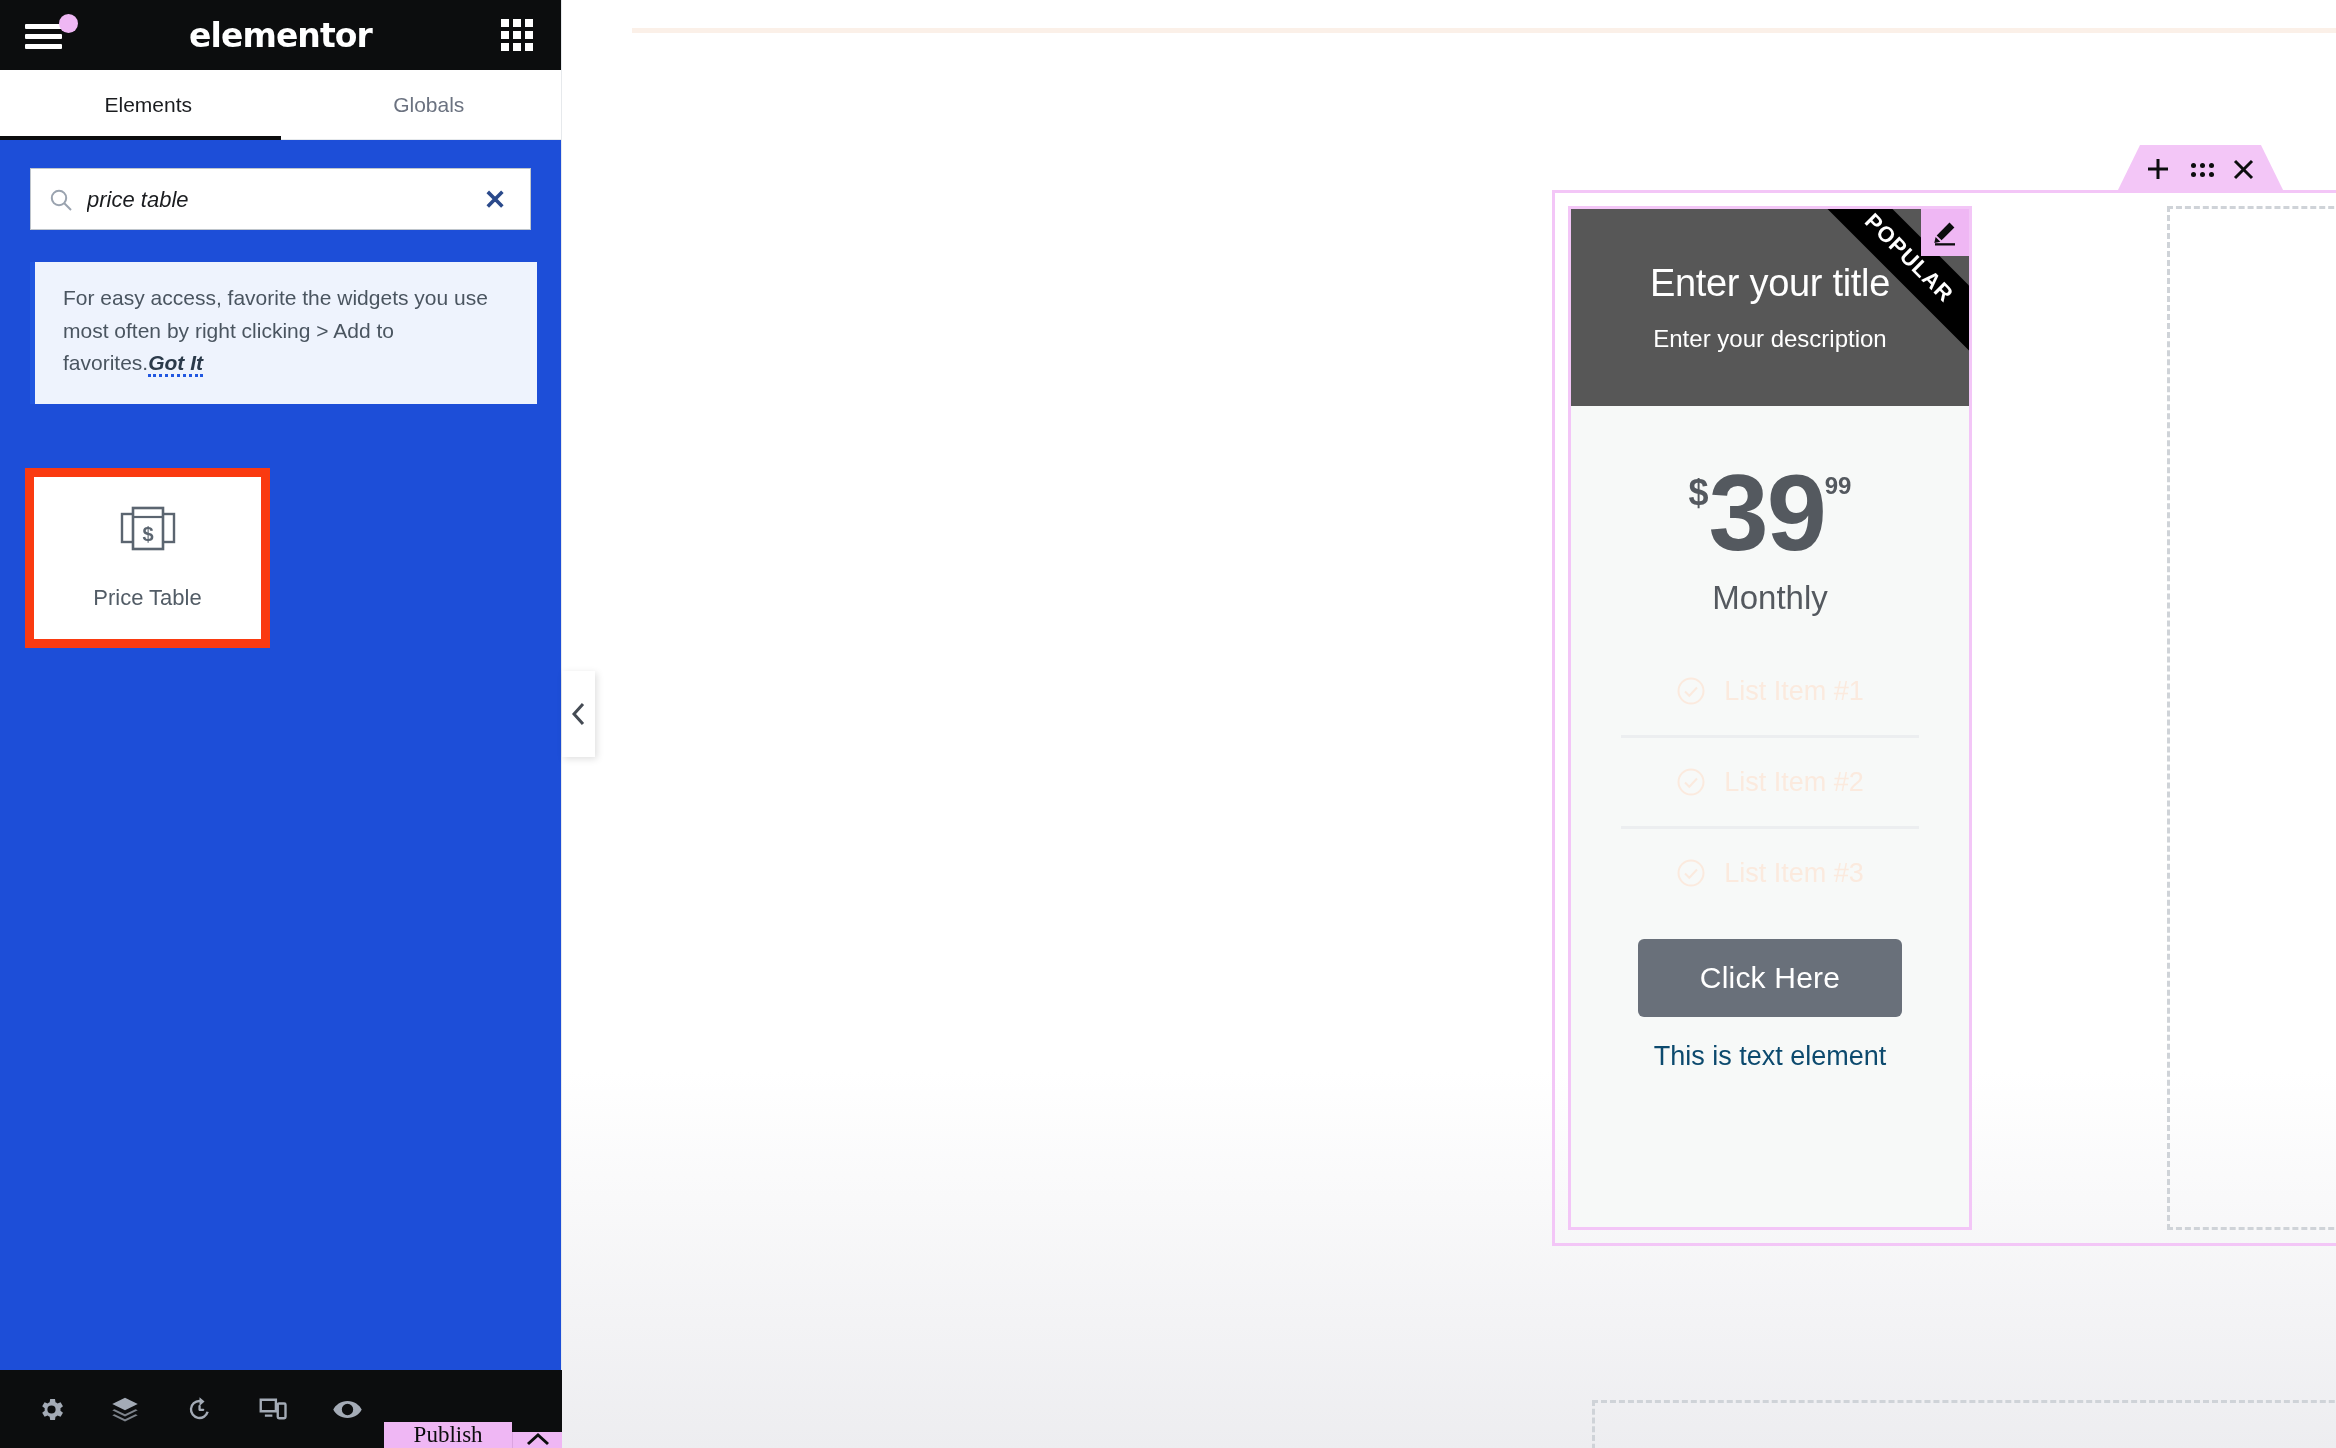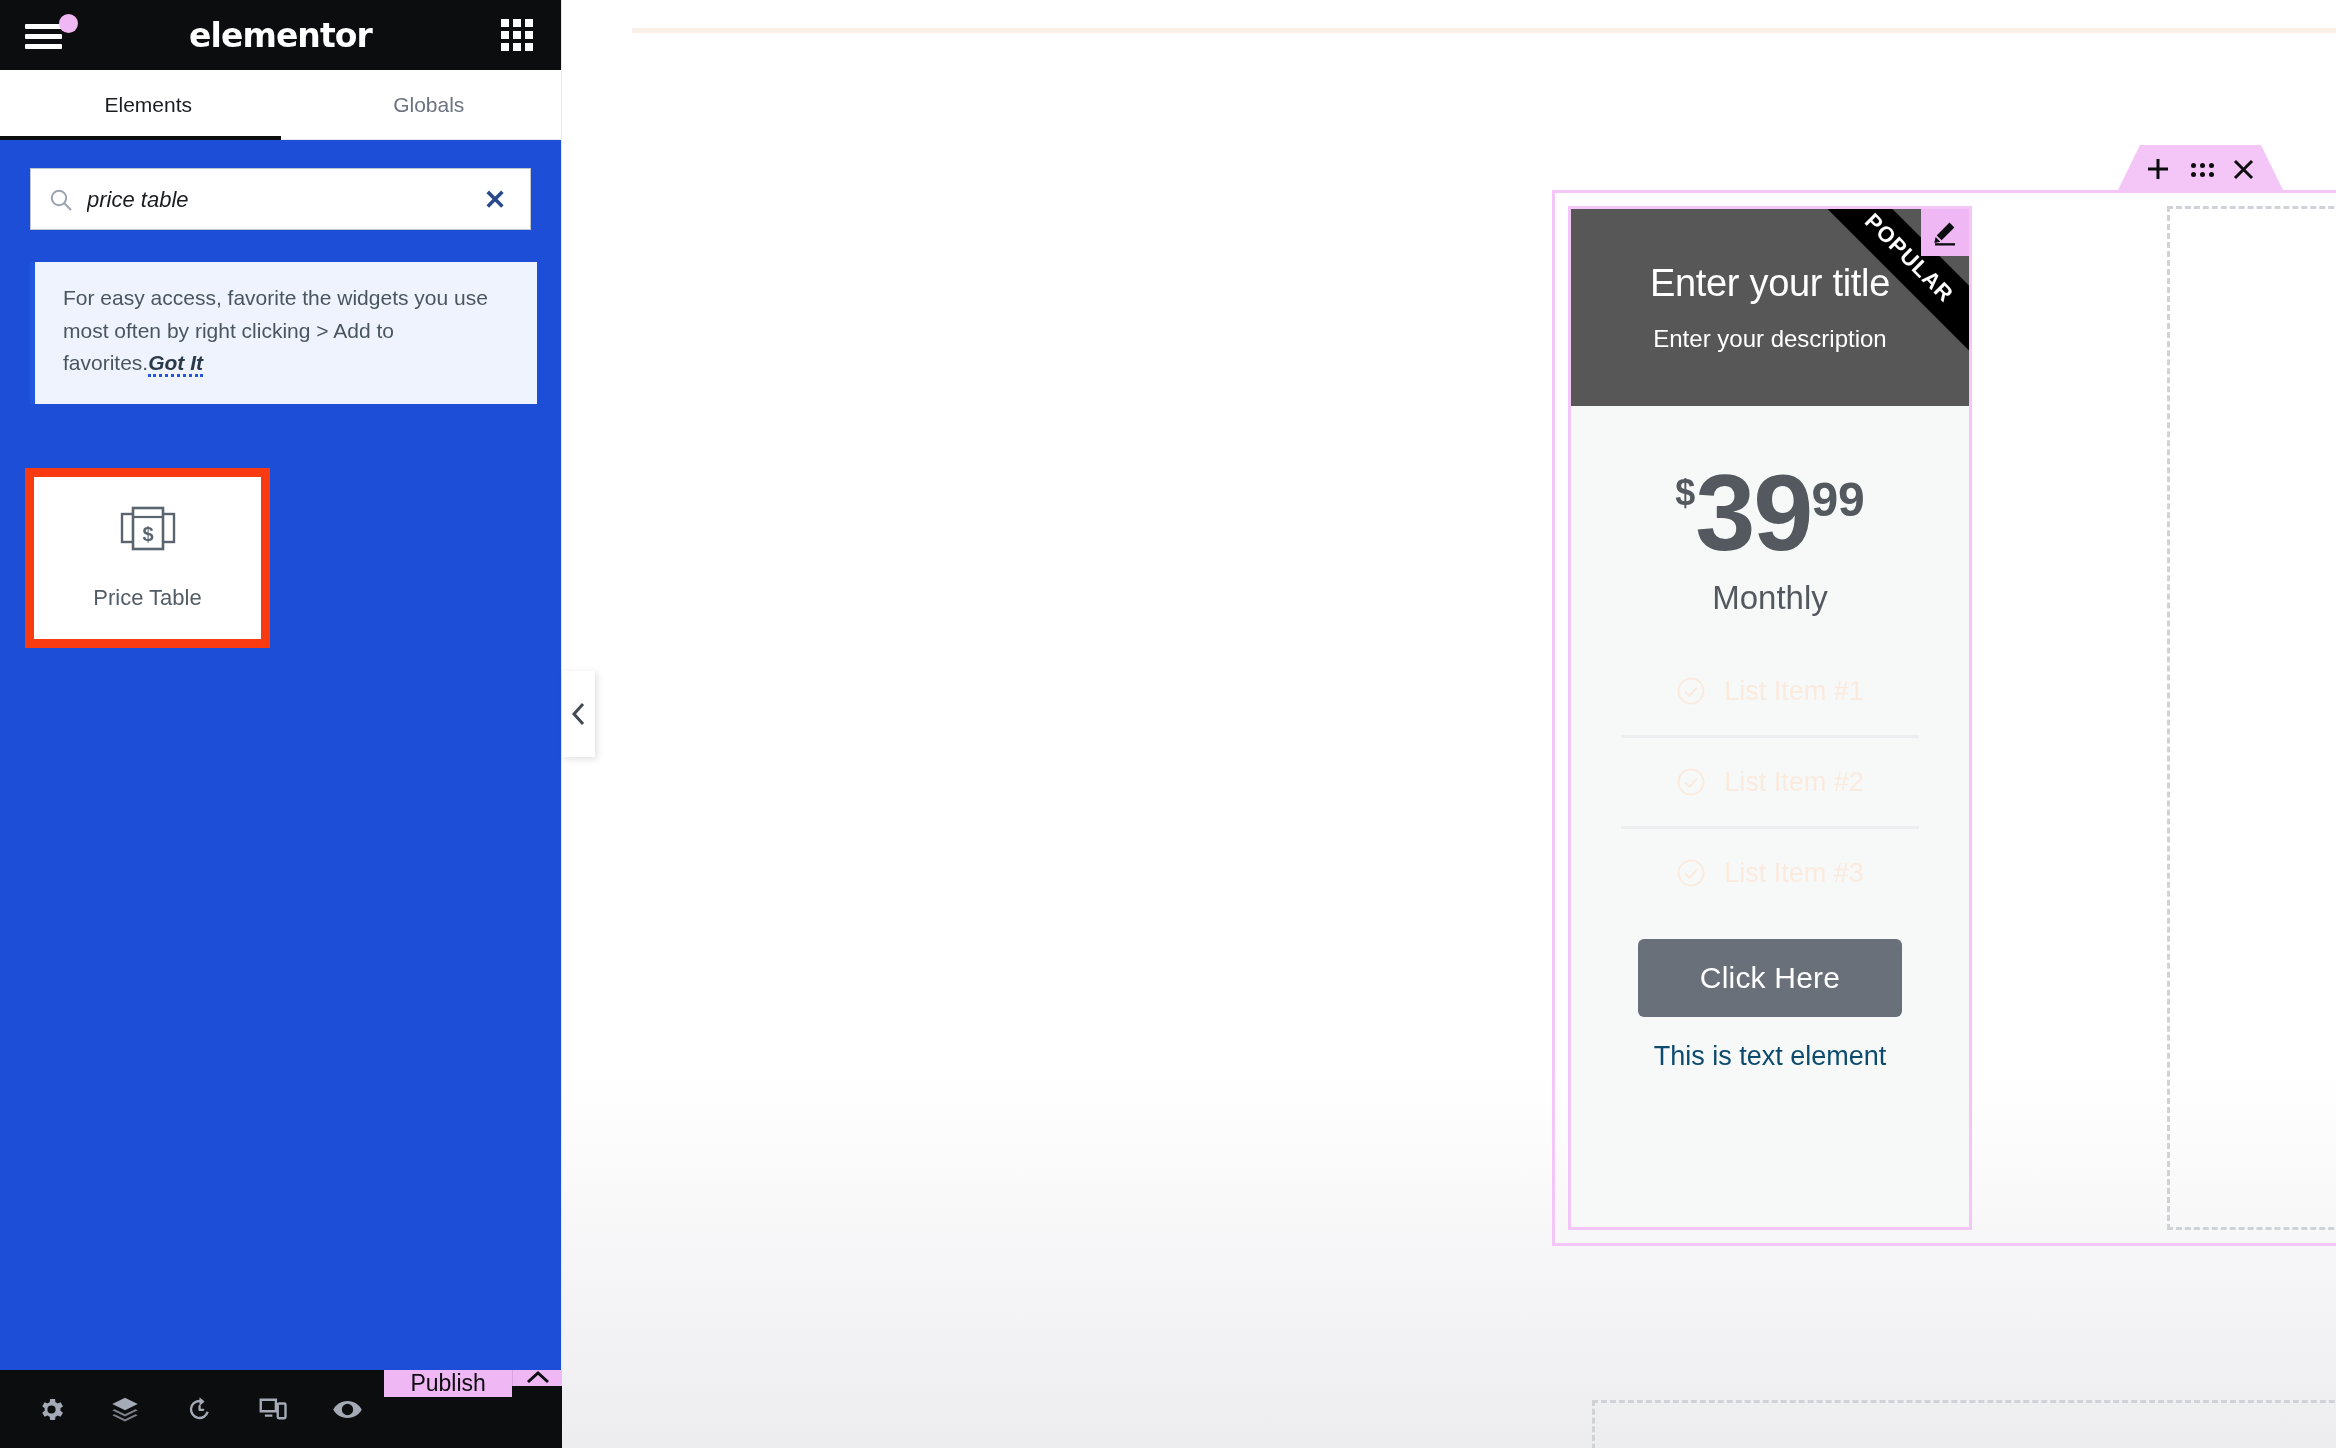--- a/index.html
+++ b/index.html
@@ -122,21 +122,21 @@
     display: flex; flex-direction: column;
     align-items: center; justify-content: center;
   }
   #widget-icon { width: 56px; height: 50px; margin-bottom: 30px; }
   #widget-label { font-size: 22px; color: #525c66; }
 
   
   #panel-footer {
     position: absolute; left: 0; bottom: 0;
     width: 562px; height: 78px;
-    background: #0c0d0e; display: flex; align-items: flex-start;
+    background: #0c0d0e; display: flex; align-items: flex-end; font-family: Liberation Serif, serif;
   }
   #footer-icons { display: flex; align-items: center; flex: 1; padding-left: 14px; }
   .fic {
     width: 74px; height: 78px; display: flex;
     align-items: center; justify-content: center; cursor: pointer;
   }
   .fic svg { fill: #a4abb6; }
   #publish-btn {
     width: 192px; background: #efb7f4; color: #0c0d0e;
     display: flex; align-items: center; justify-content: center;
@@ -218,21 +218,21 @@
     width: 48px; height: 47px; background: #efb7f4;
     display: flex; align-items: center; justify-content: center;
     cursor: pointer; z-index: 5;
   }
   #pt-price {
     position: relative; text-align: center;
     padding-top: 44px; color: #54595f;
   }
   #pt-currency { font-size: 36px; font-weight: 700; vertical-align: top; position: relative; top: 22px; }
   #pt-int { font-size: 108px; font-weight: 700; letter-spacing: -2px; }
-  #pt-frac { font-size: 48px; font-weight: 700; vertical-align: top; position: relative; top: 22px; }
+  #pt-frac { font-size: 24px; font-weight: 700; vertical-align: top; position: relative; top: 22px; }
   #pt-period { font-size: 33px; color: #54595f; margin-top: 4px; }
   #pt-list { margin-top: 50px; }
   .pt-li {
     display: flex; align-items: center; justify-content: center;
     height: 48px; gap: 18px;
     color: #fbeade; font-size: 27px;
   }
   .pt-li .chk { width: 30px; height: 30px; }
   .pt-div { height: 3px; background: #eceef0; margin: 20px 50px; }
   #pt-btn-wrap { text-align: center; margin-top: 42px; }

